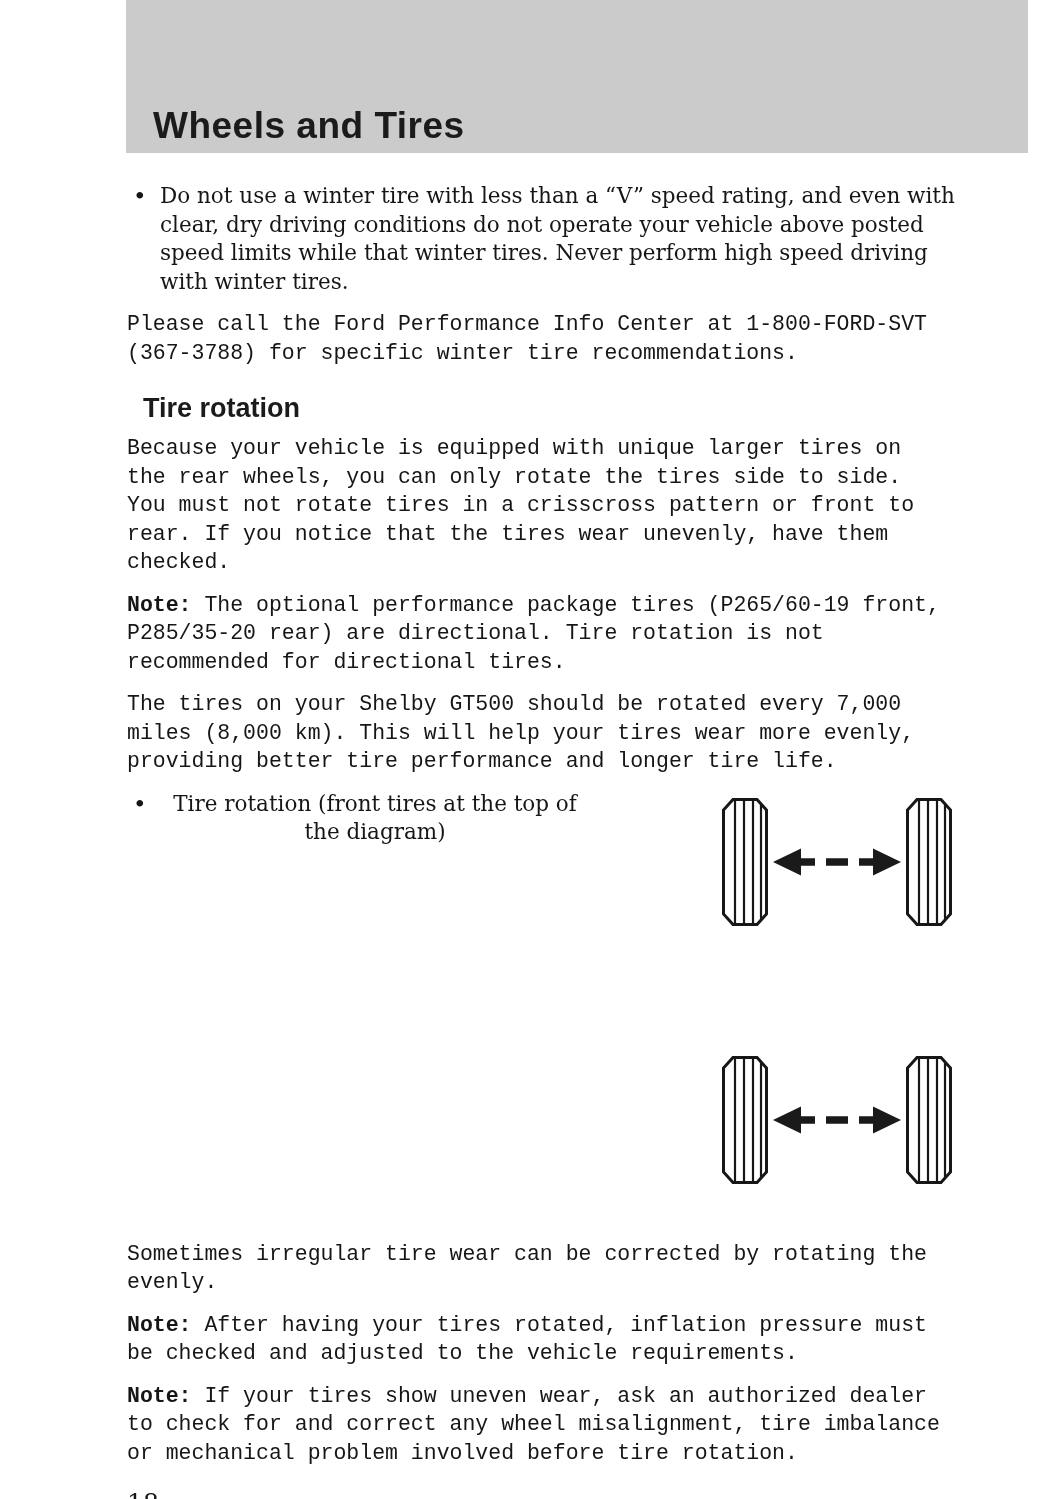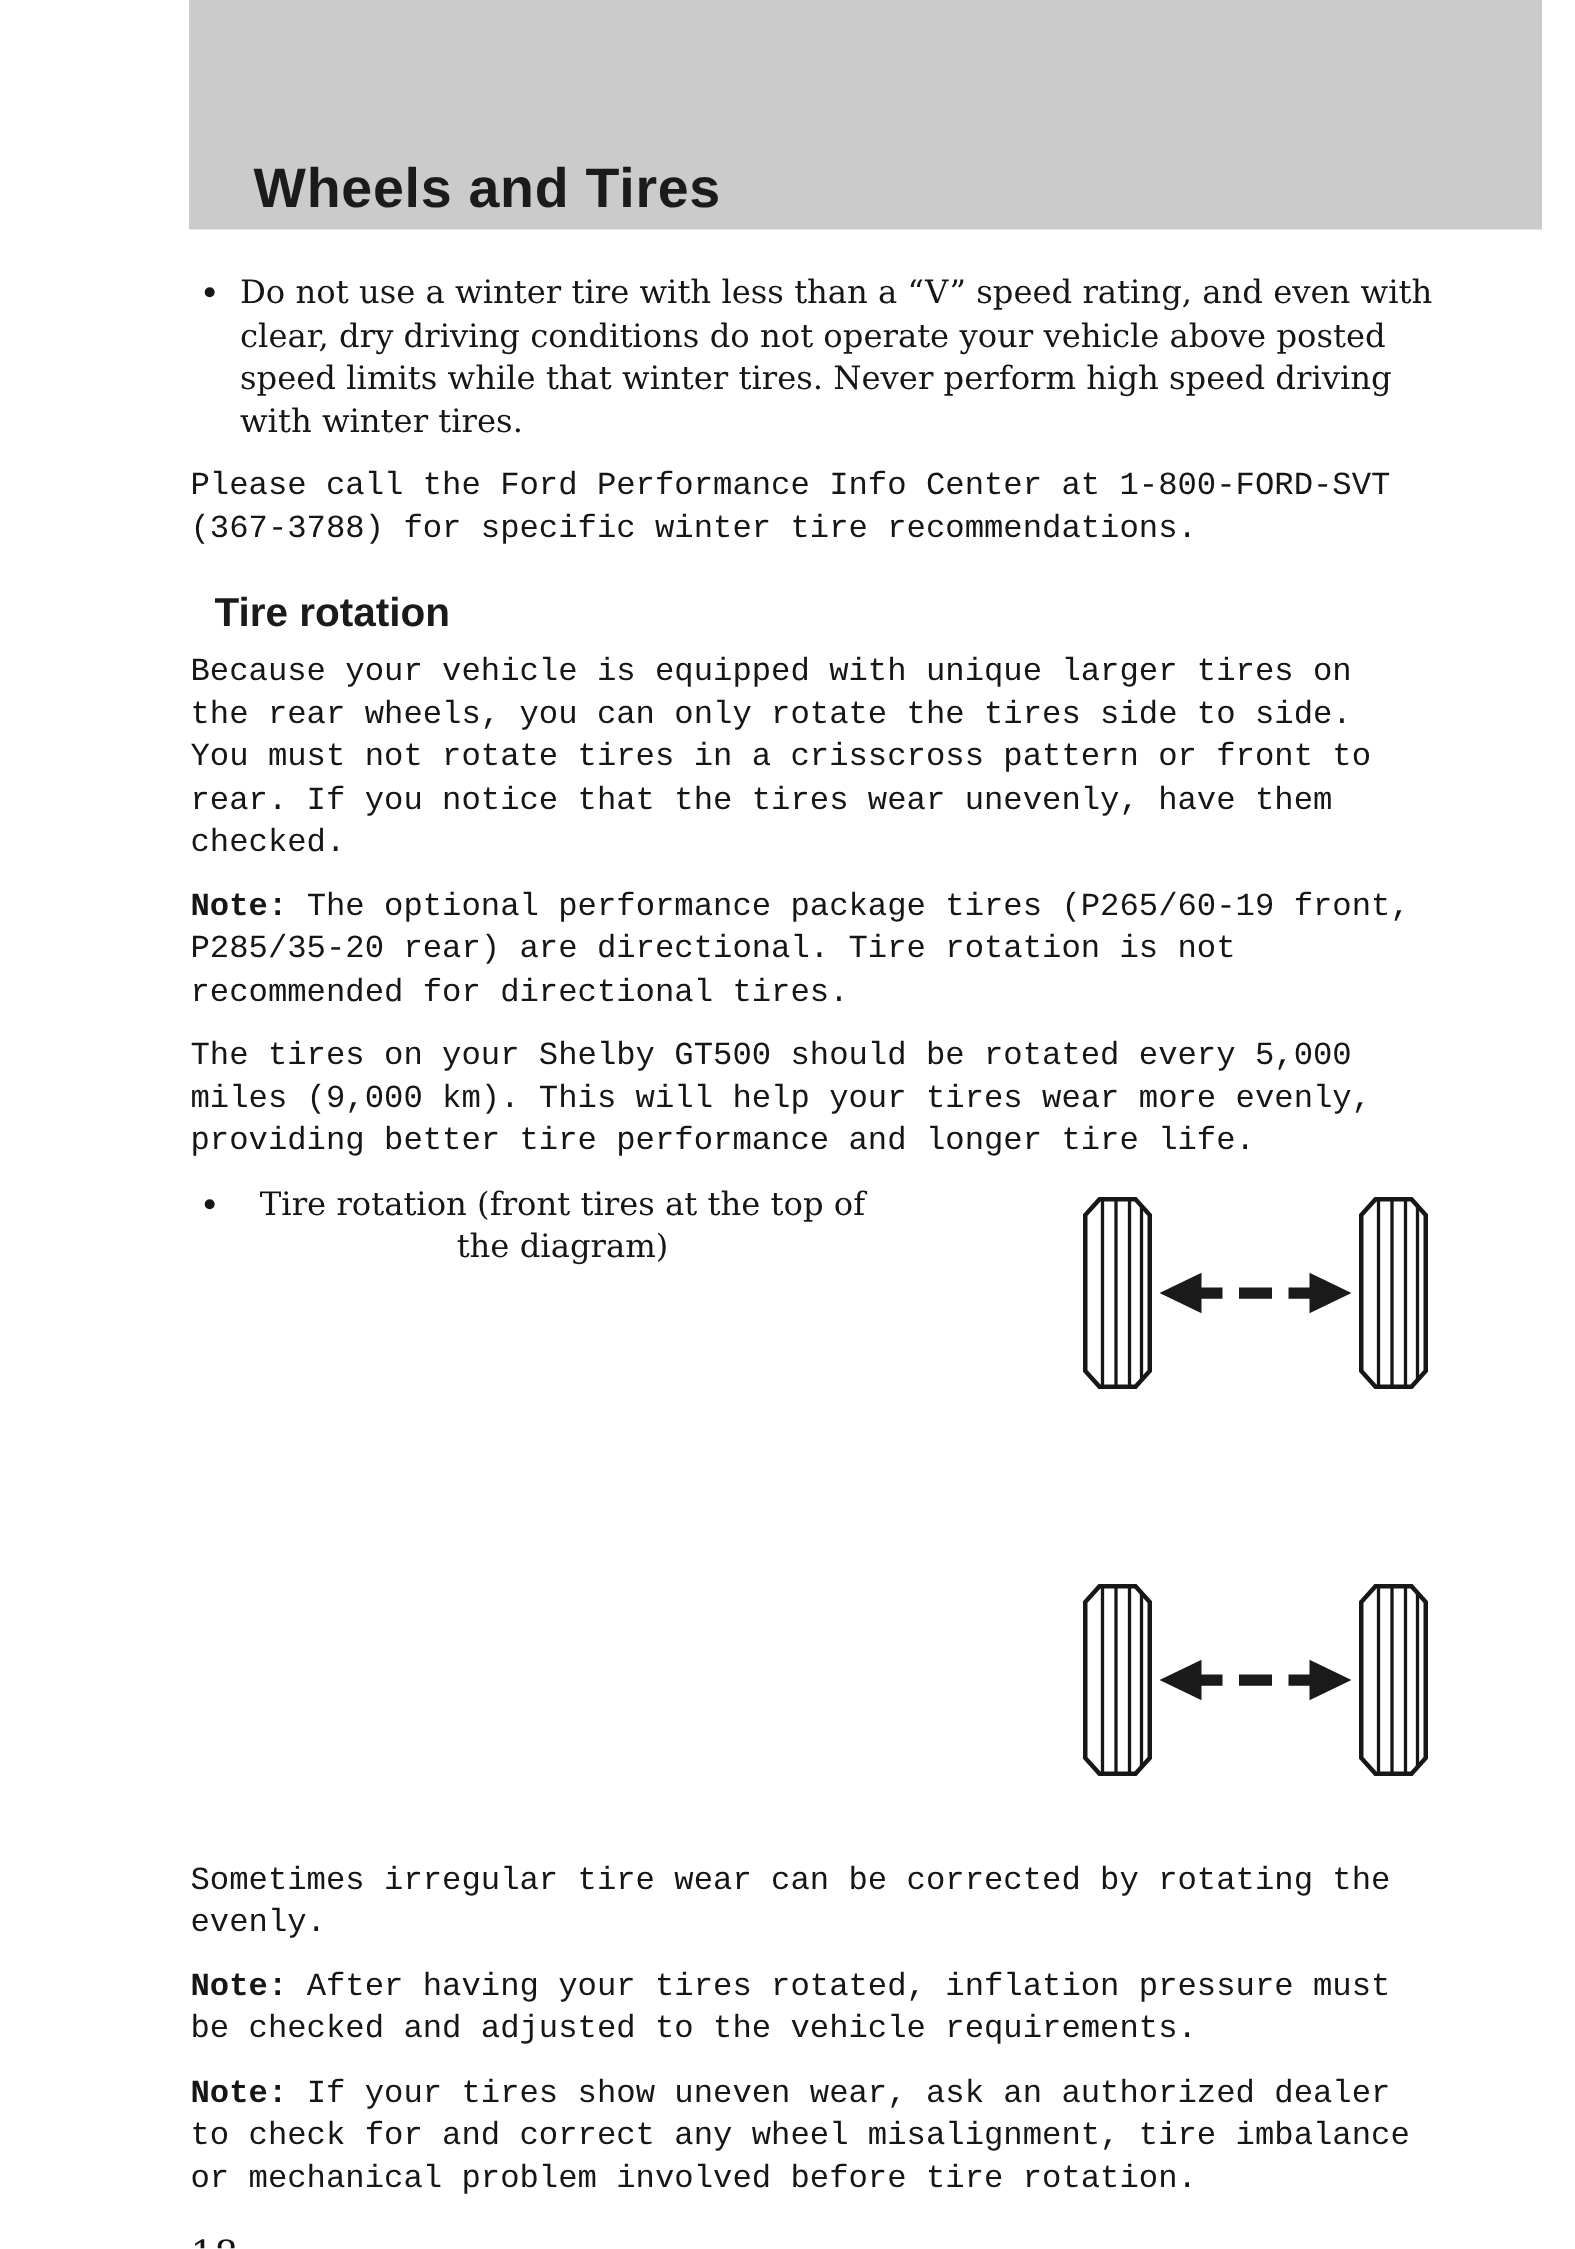--- a/index.html
+++ b/index.html
@@ -15,21 +15,21 @@
   .header-band {
     position: absolute;
     left: 126px;
     top: 0;
     width: 902px;
     height: 153px;
     background: #cbcbcb;
     display: flex;
     align-items: flex-end;
     box-sizing: border-box;
-    padding: 0 0 9px 43px;
+    padding: 0 0 9px 27px;
   }
   .page-title {
     font-family: "Liberation Sans", sans-serif;
     font-weight: bold;
     font-size: 37px;
     line-height: 1;
     color: #1b1b1b;
     margin: 0;
     letter-spacing: 0.5px;
   }
@@ -114,21 +114,21 @@
     </div>
 
     <p>Please call the Ford Performance Info Center at 1-800-FORD-SVT (367-3788) for specific winter tire recommendations.</p>
 
     <h2 class="section-heading">Tire rotation</h2>
 
     <p>Because your vehicle is equipped with unique larger tires on the rear wheels, you can only rotate the tires side to side. You must not rotate tires in a crisscross pattern or front to rear. If you notice that the tires wear unevenly, have them checked.</p>
 
     <p><strong>Note:</strong><span> The optional performance package tires (P265/60-19 front, P285/35-20 rear) are directional. Tire rotation is not recommended for directional tires.</span></p>
 
-    <p>The tires on your Shelby GT500 should be rotated every 5,000 miles (9,000 km). This will help your tires wear more evenly, providing better tire performance and longer tire life.</p>
+    <p>The tires on your Shelby GT500 should be rotated every 7,000 miles (8,000 km). This will help your tires wear more evenly, providing better tire performance and longer tire life.</p>
 
     <div class="diagram-row">
       <div class="bullet-item">
         <span class="bullet-marker">•</span>
         <span class="bullet-text">Tire rotation (front tires at the top of the diagram)</span>
       </div>
 
       <div class="diagram-col">
 
         <div class="axle">

